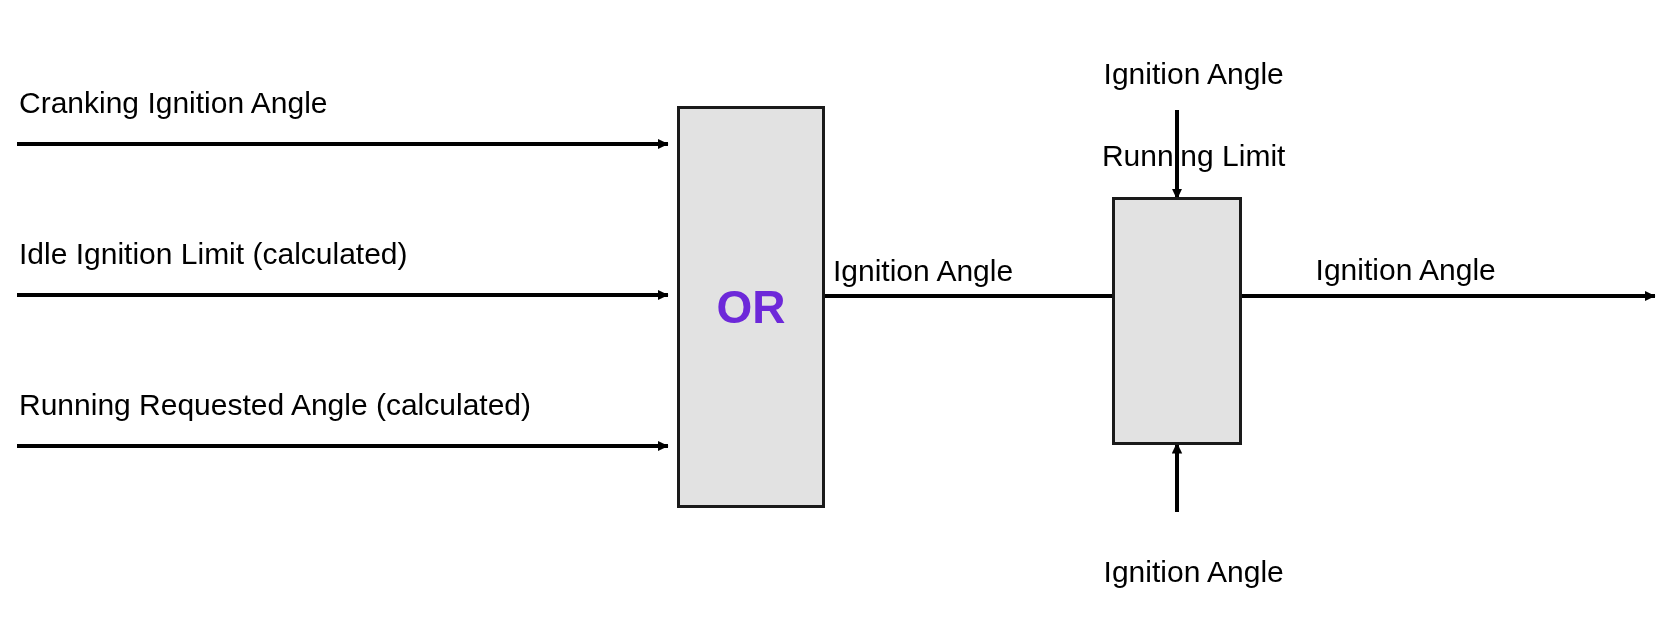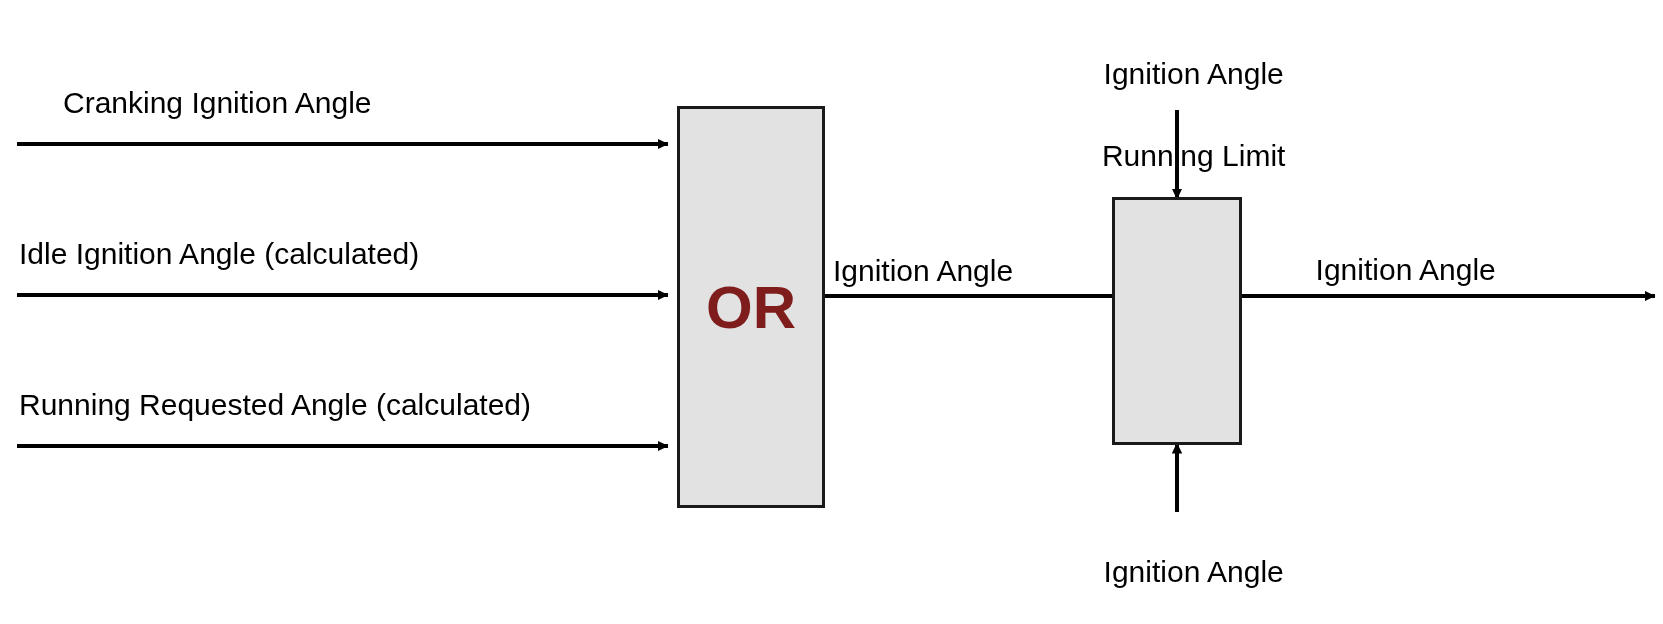--- a/index.html
+++ b/index.html
@@ -3,21 +3,21 @@
 <meta charset="utf-8">
 <style>
   html,body{margin:0;padding:0;background:#ffffff;}
   body{width:1663px;height:624px;overflow:hidden;font-family:"Liberation Sans",sans-serif;color:#000;}
   #stage{position:relative;width:1663px;height:624px;background:#ffffff;}
   svg#wires{position:absolute;left:0;top:0;width:1663px;height:624px;}
   .lbl{position:absolute;font-family:"Liberation Sans",sans-serif;font-size:30px;line-height:41px;color:#000;white-space:pre;}
   .lbl.center{text-align:center;}
   .blk{position:absolute;background:#e2e2e2;border:3px solid #1a1a1a;box-sizing:border-box;}
   .blk-label{position:absolute;left:0;right:0;top:50%;transform:translateY(-50%);text-align:center;
-             font-family:"Liberation Sans",sans-serif;font-weight:bold;font-size:60px;color:#7f1d1d;}
+             font-family:"Liberation Sans",sans-serif;font-weight:bold;font-size:46px;color:#6d28d9;}
 </style>
 </head>
 <body>
 
 <div id="stage">
 
   <svg id="wires" viewBox="0 0 1663 624">
     <defs>
       <marker id="ah" markerWidth="11" markerHeight="11" refX="10.5" refY="5.5" orient="auto" markerUnits="userSpaceOnUse">
         <path d="M0,0.3 L11,5.5 L0,10.7 Z" fill="#000000"></path>
@@ -38,23 +38,23 @@
   </svg>
 
   <div class="blk" style="left:677px;top:106px;width:148px;height:402px;">
     <div class="blk-label">OR</div>
   </div>
 
   <div class="blk" style="left:1112px;top:197px;width:130px;height:248px;">
     <div class="blk-label"></div>
   </div>
 
-  <div class="lbl" style="left:19px;top:82px;margin-left:44px;">Cranking Ignition Angle</div>
+  <div class="lbl" style="left:19px;top:82px;">Cranking Ignition Angle</div>
 
-  <div class="lbl" style="left:19px;top:233px;">Idle Ignition Angle (calculated)</div>
+  <div class="lbl" style="left:19px;top:233px;">Idle Ignition Limit (calculated)</div>
 
   <div class="lbl" style="left:19px;top:384px;">Running Requested Angle (calculated)</div>
 
   <div class="lbl" style="left:833px;top:250px;">Ignition Angle</div>
 
   <div class="lbl center" style="left:977px;top:12px;width:400px;">
     <span>Ignition Angle</span><br>
     <span>Running Limit</span>
   </div>
 

